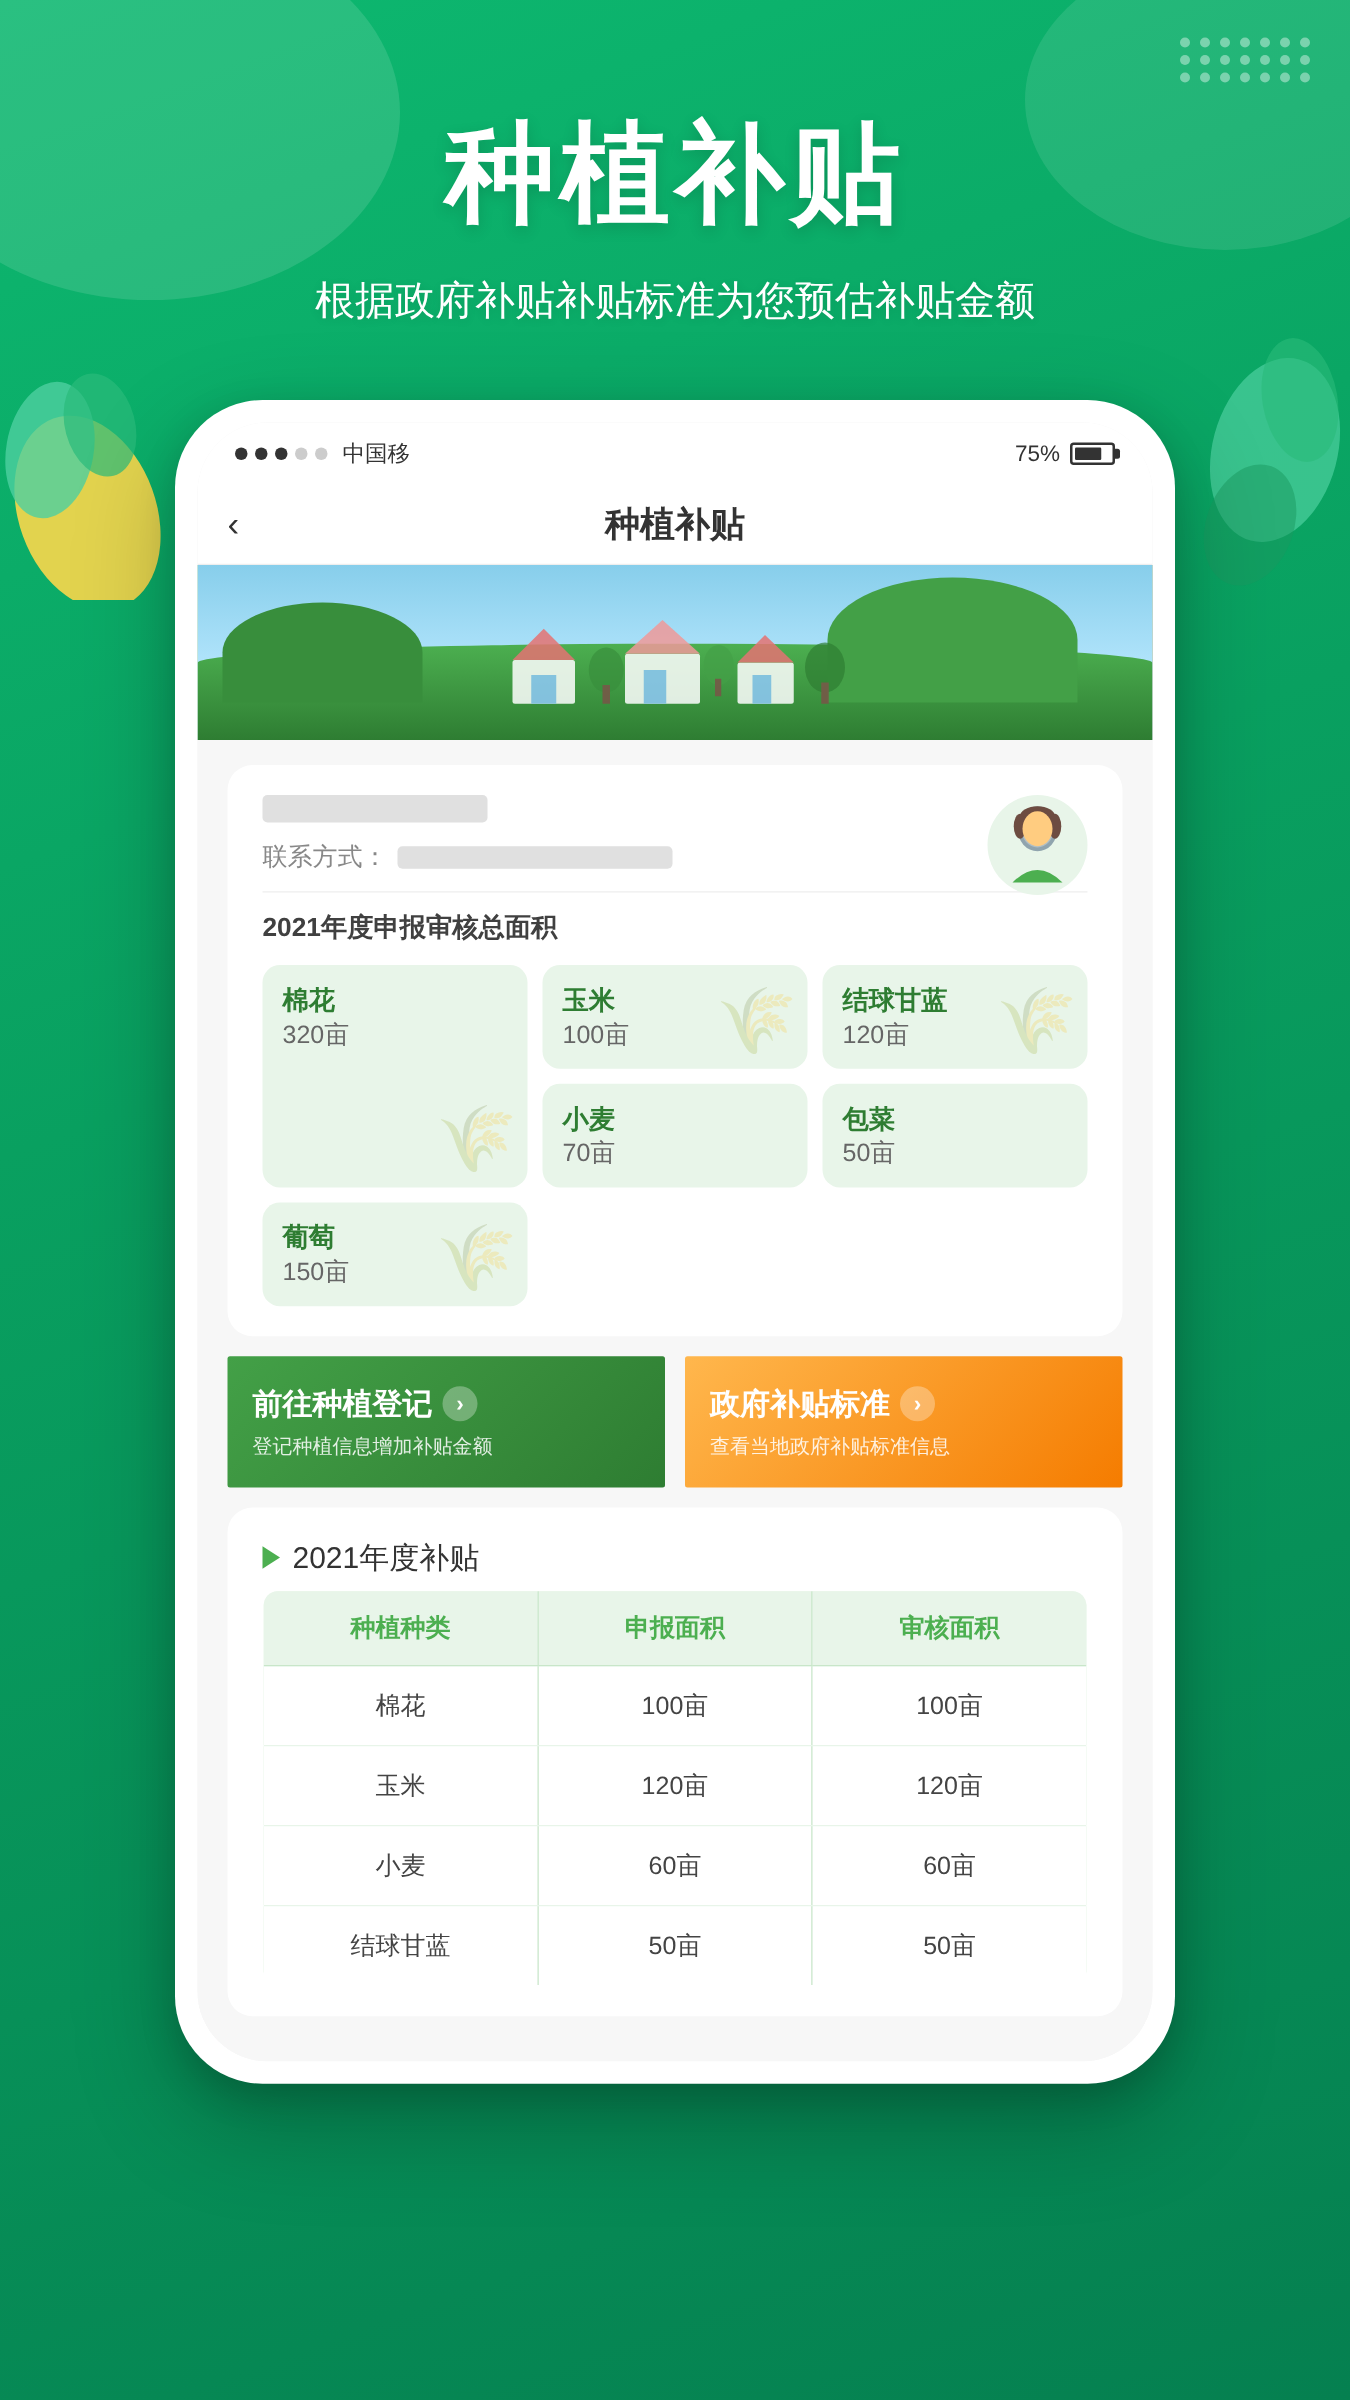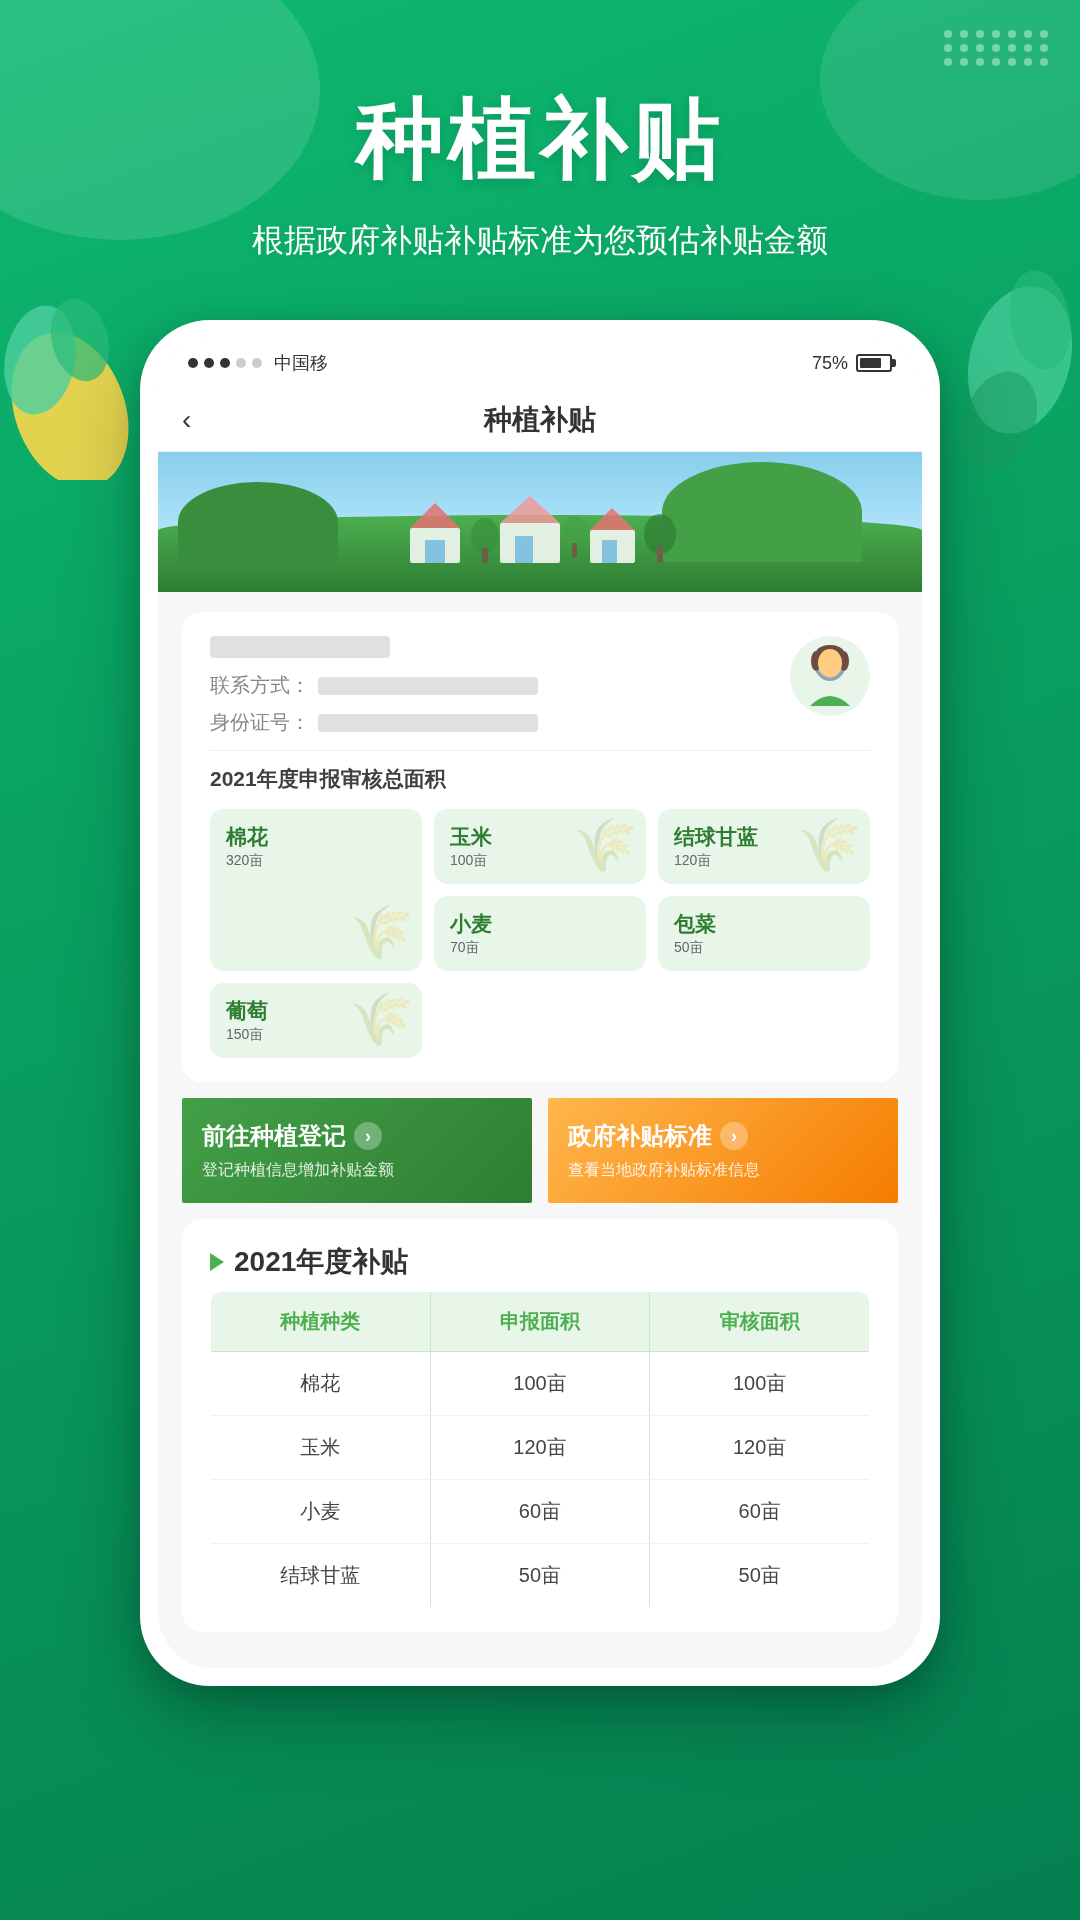--- a/index.html
+++ b/index.html
@@ -297,21 +297,21 @@
     .crop-card.large {
       grid-row: span 2;
     }
     .crop-name {
       font-size: 21px;
       font-weight: 600;
       color: #2e7d32;
       display: block;
     }
     .crop-area {
-      font-size: 14px;
+      font-size: 20px;
       color: #666;
       margin-top: 4px;
     }
     .crop-icon {
       position: absolute;
       bottom: 8px; right: 8px;
       opacity: 0.2;
       font-size: 52px;
       color: #2e7d32;
     }
@@ -373,22 +373,22 @@
       gap: 10px;
       margin-bottom: 10px;
     }
     .triangle-icon {
       width: 0; height: 0;
       border-left: 14px solid #4caf50;
       border-top: 9px solid transparent;
       border-bottom: 9px solid transparent;
     }
     .subsidy-title {
-      font-size: 28px;
-      font-weight: 700;
+      font-size: 24px;
+      font-weight: 400;
       color: #333;
     }
     .location-text {
       font-size: 18px;
       color: #888;
       margin-bottom: 16px;
     }
 
     
     .data-table {
@@ -525,24 +525,20 @@
           <rect x="267" y="58" width="6" height="17" fill="#795548"></rect>
         </svg>
       </div>
 
       <div class="content-area">
 
         <div class="user-card">
           <div class="user-name-blur"></div>
           <div class="user-info-row">
             <span class="user-info-label">联系方式：</span>
-            <div class="info-blur"></div>
-          </div>
-          <div class="user-info-row">
-            <span class="user-info-label">身份证号：</span>
             <div class="info-blur"></div>
           </div>
           <div class="user-avatar">
             <svg width="60" height="70" viewBox="0 0 60 70">
               <ellipse cx="30" cy="22" rx="16" ry="18" fill="#90a4ae"></ellipse>
               <ellipse cx="30" cy="22" rx="13" ry="15" fill="#b0bec5"></ellipse>
 
               <ellipse cx="30" cy="12" rx="14" ry="8" fill="#6d4c41"></ellipse>
               <ellipse cx="16" cy="20" rx="5" ry="10" fill="#6d4c41"></ellipse>
               <ellipse cx="44" cy="20" rx="5" ry="10" fill="#6d4c41"></ellipse>

